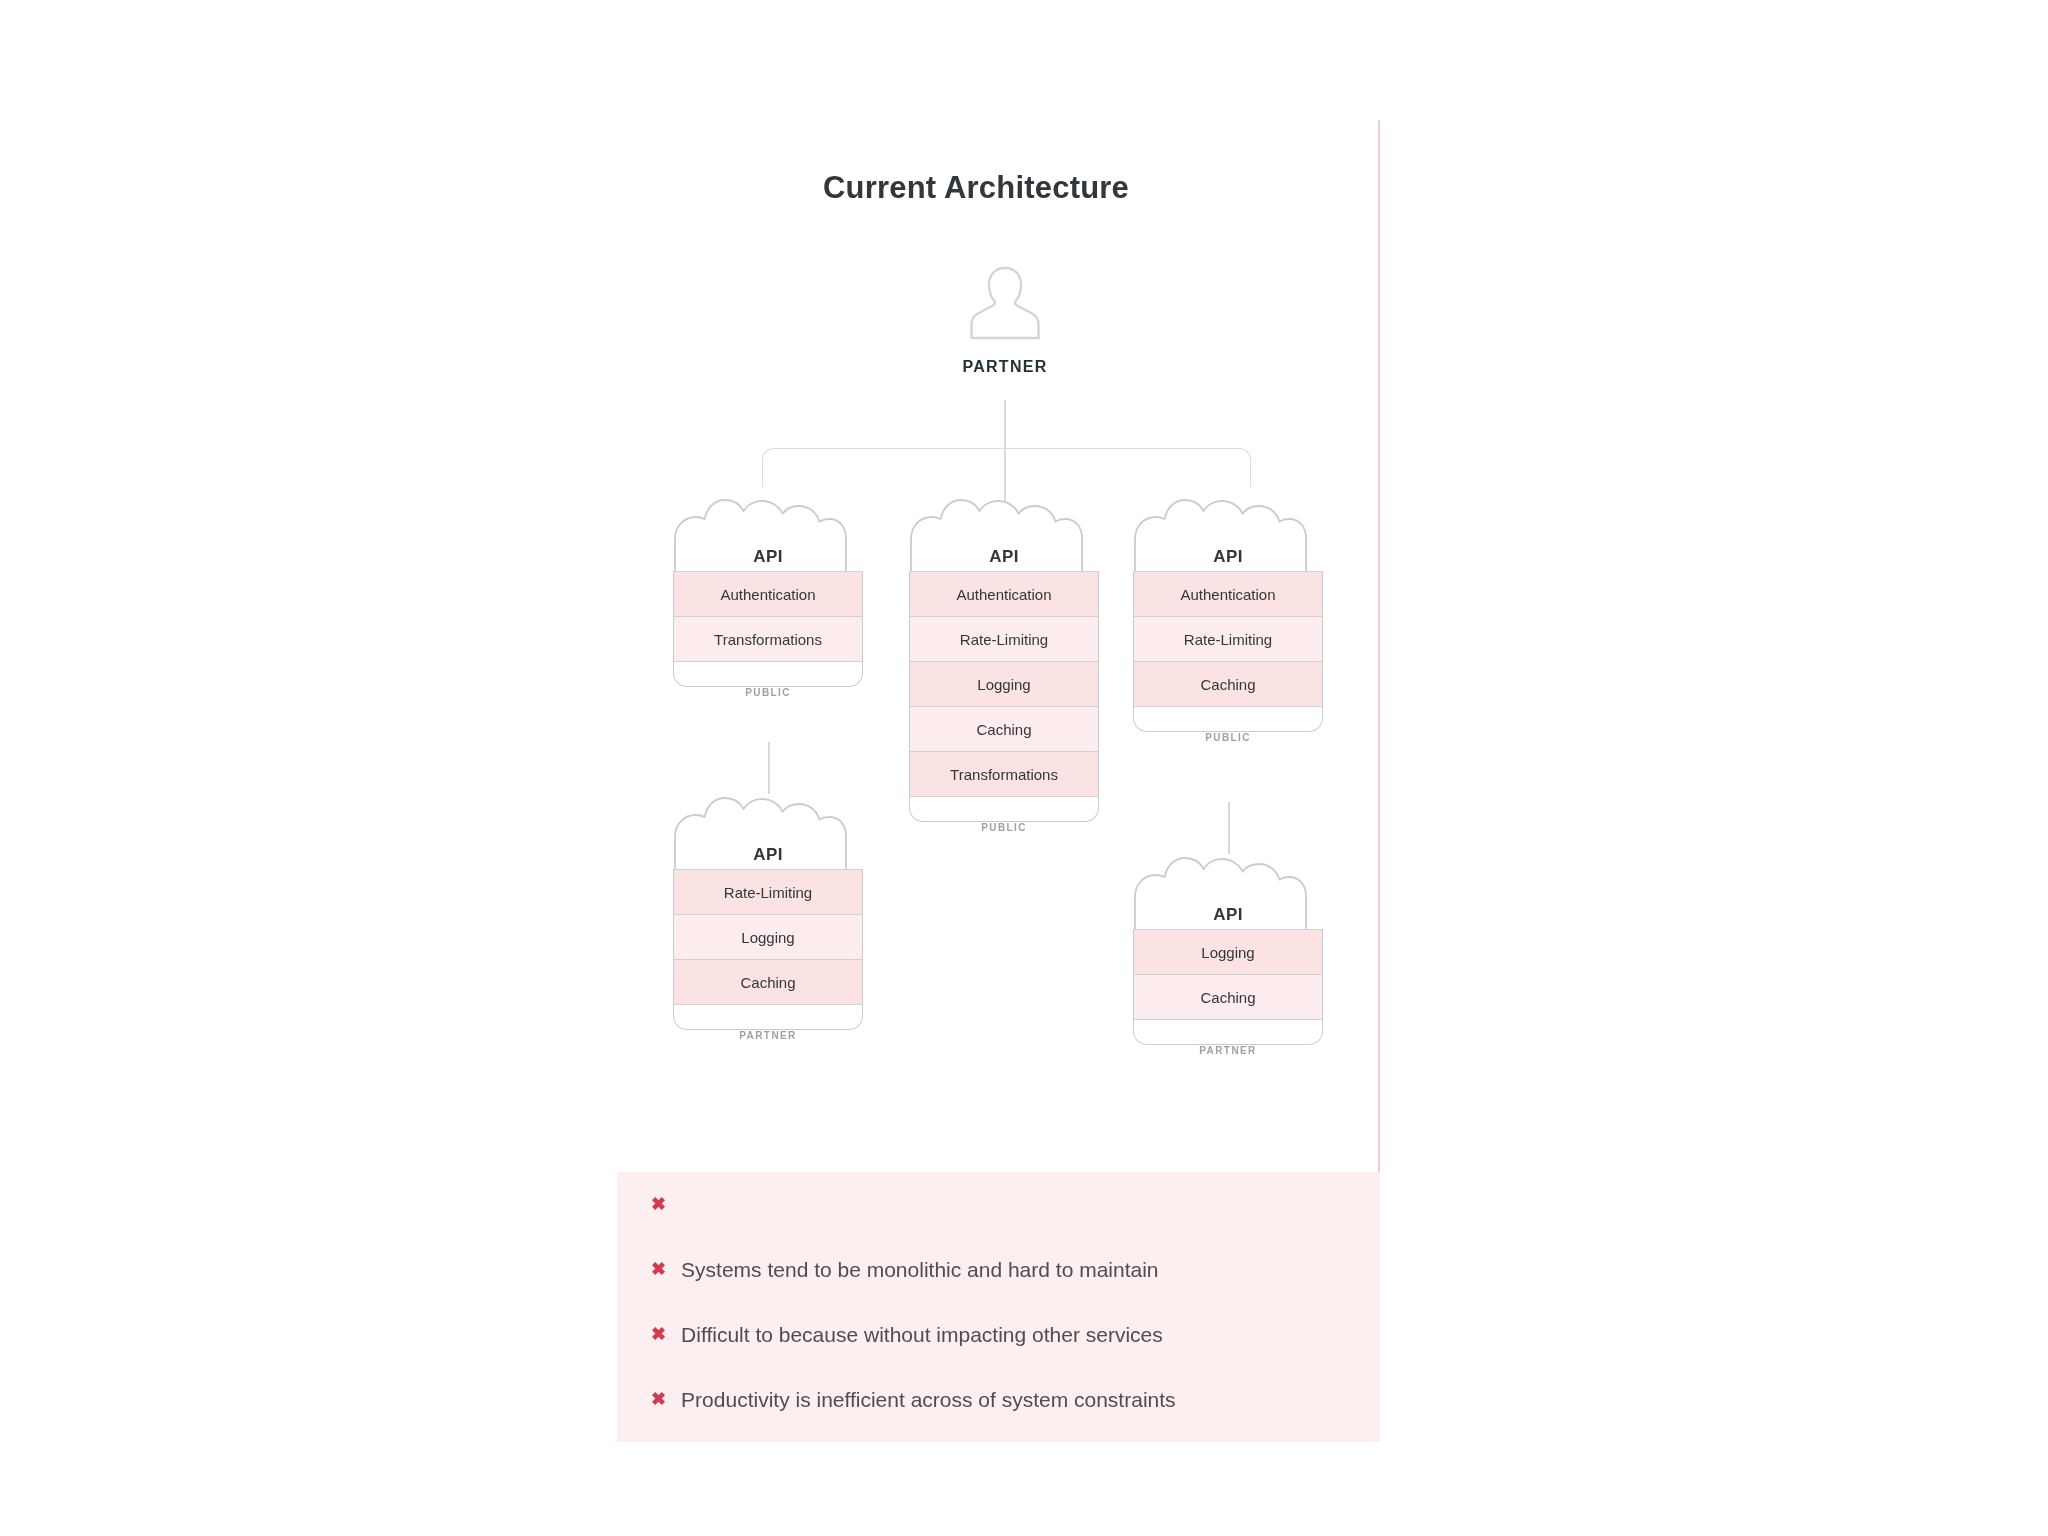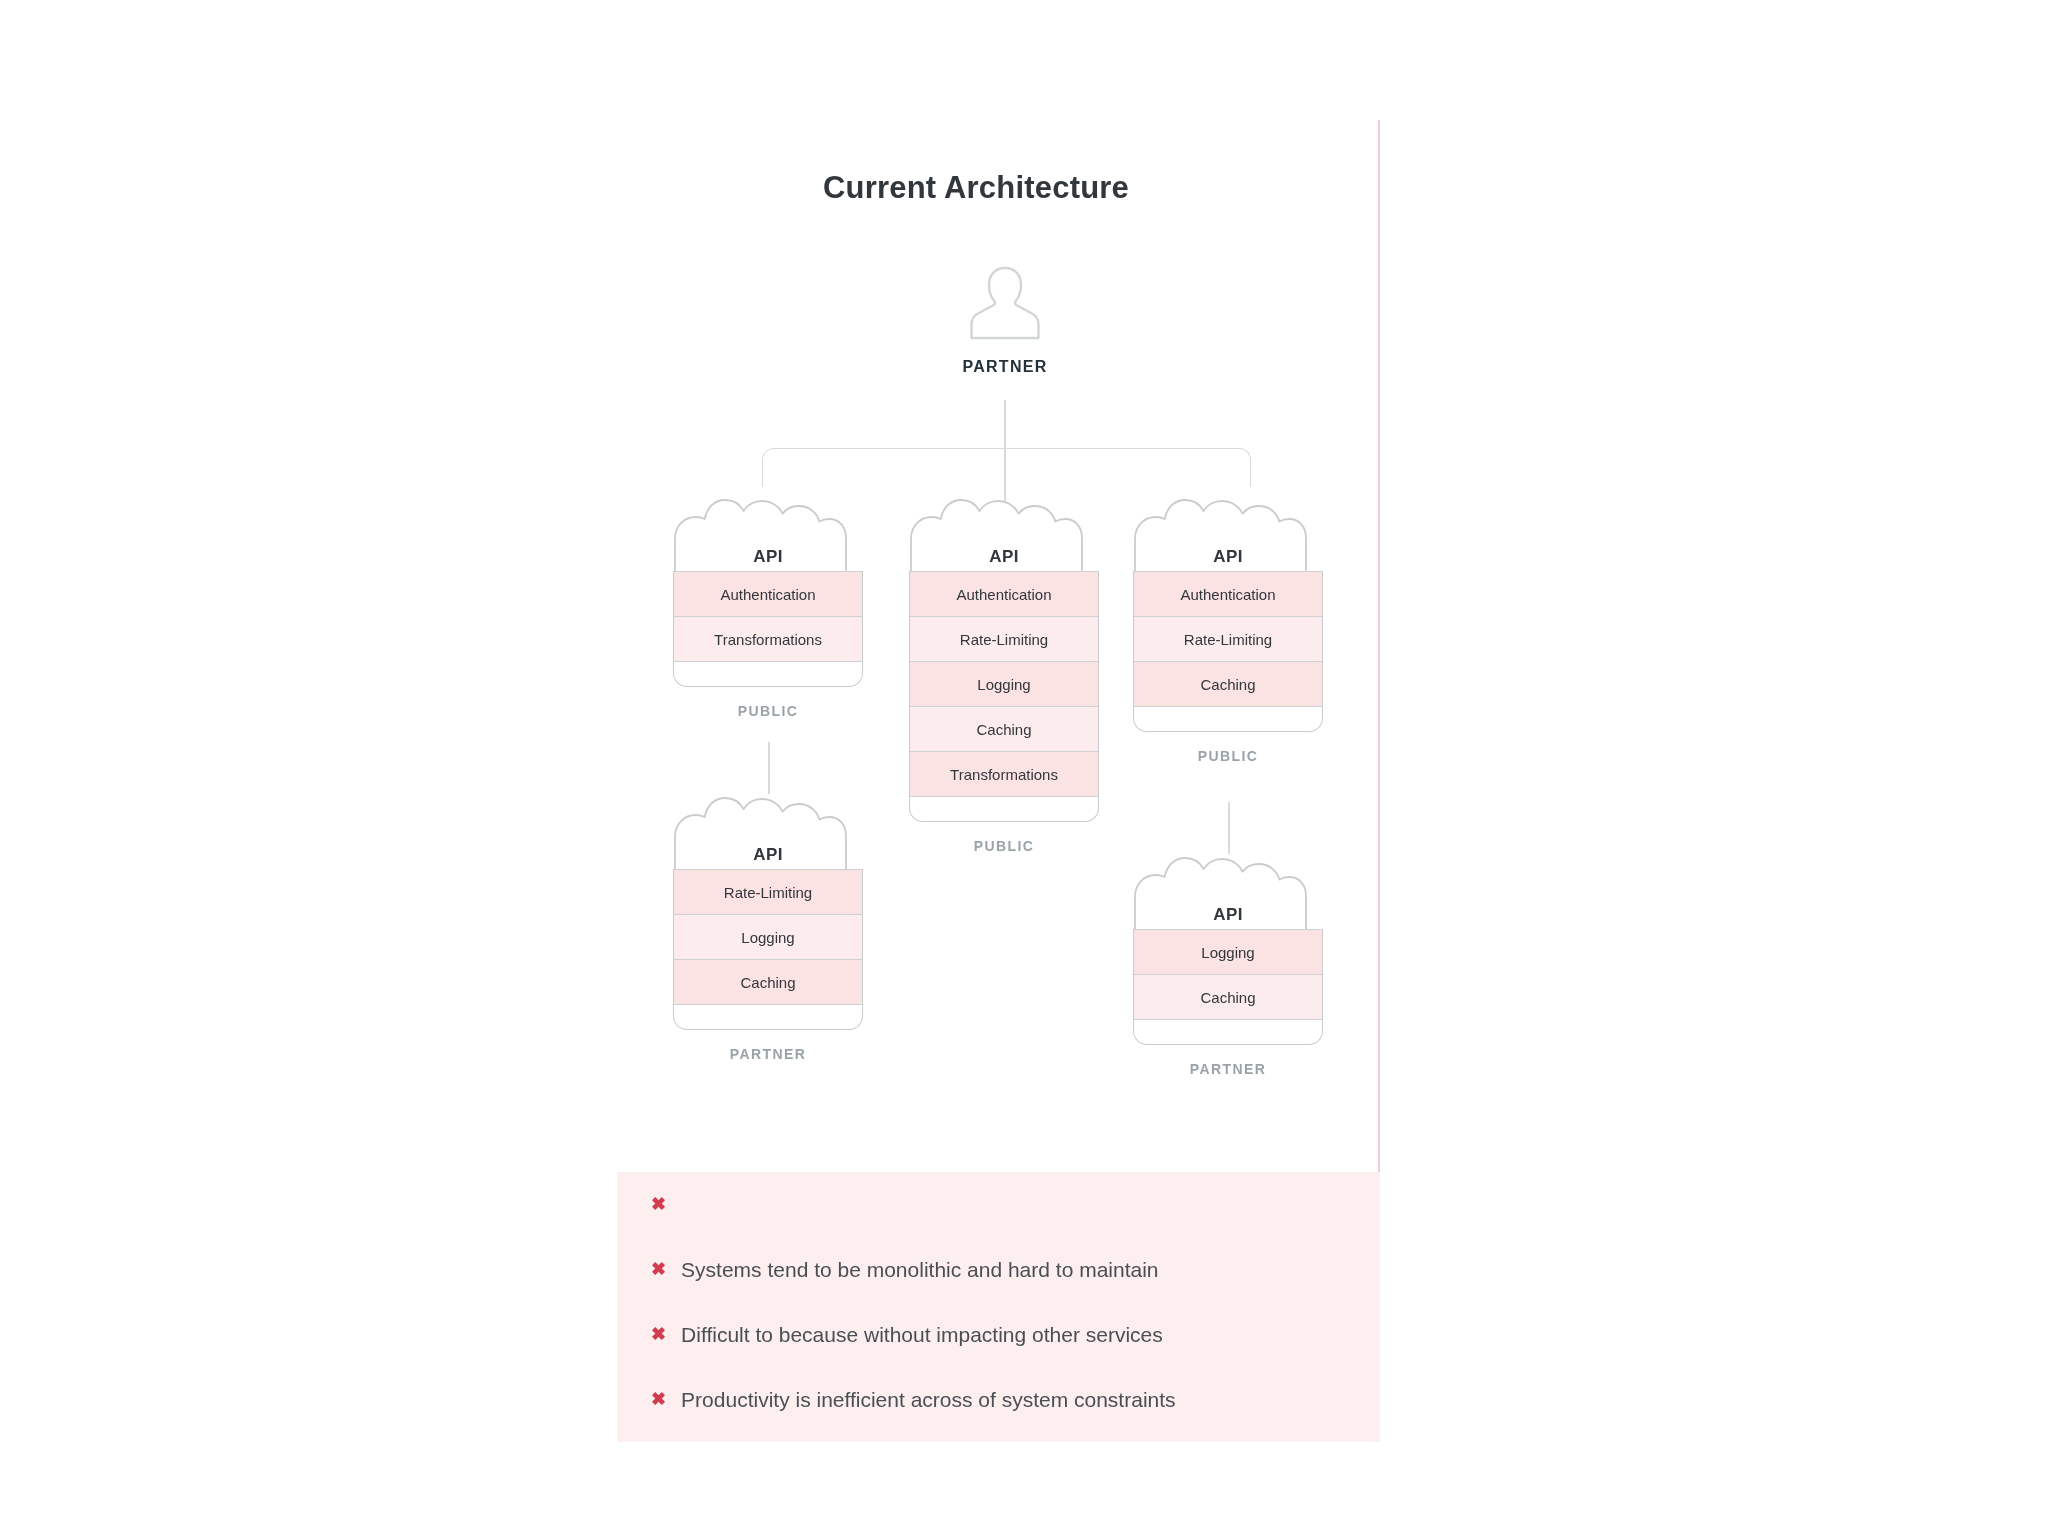--- a/index.html
+++ b/index.html
@@ -106,22 +106,21 @@
     background:#ffffff;
     border:1.5px solid #c9ccce;
     border-top:1.5px solid #cfd2d4;
     border-bottom-left-radius:14px;
     border-bottom-right-radius:14px;
     box-sizing:border-box;
   }
   .node-caption{
     width:190px;
     text-align:center;
-    margin-top:16px;
-    font-size:14px;
+    font-size:10px;
     font-weight:bold;
     letter-spacing:1.4px;
     color:#9aa3a8;
   }
 
   
   .panel{
     position:absolute;
     left:617px;top:1172px;
     width:763px;height:270px;

